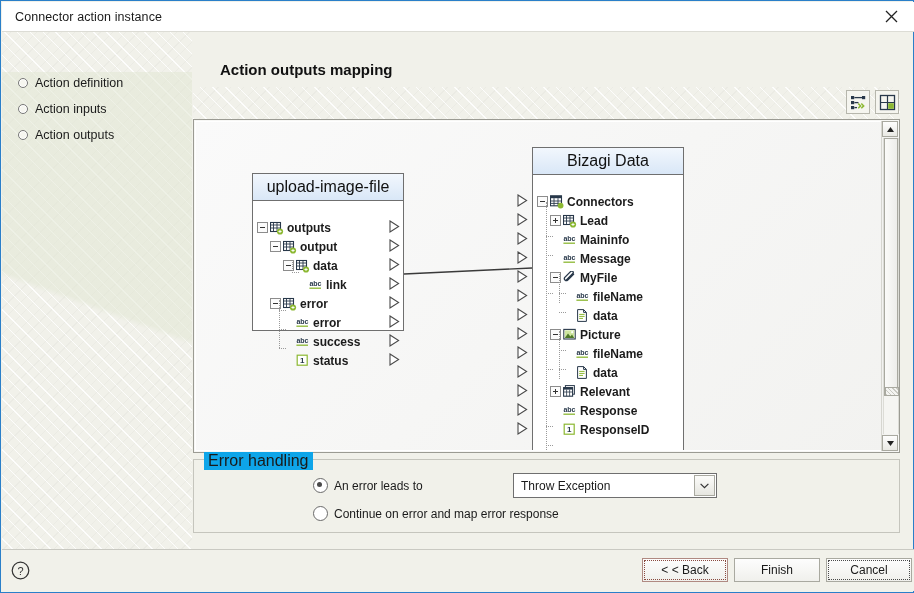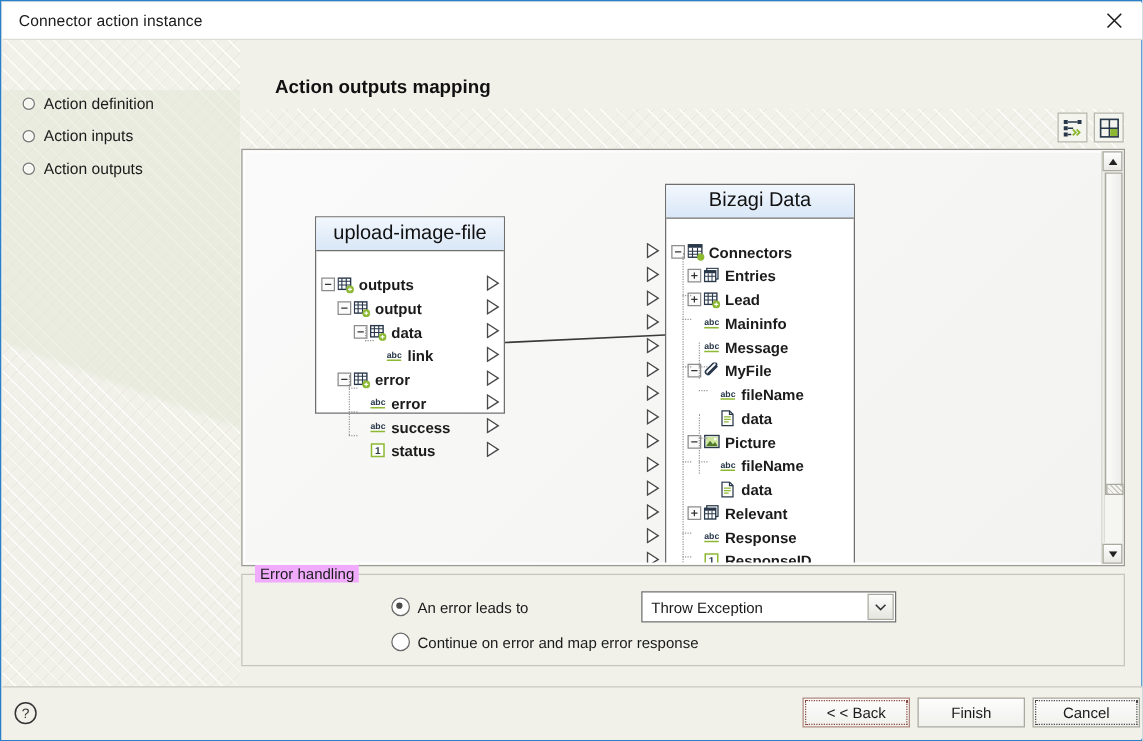--- a/index.html
+++ b/index.html
@@ -189,22 +189,22 @@
 
   
   .group {
     position: absolute; left: 192px; top: 458px;
     width: 707px; height: 74px;
     border: 1px solid #c5c5bd;
     box-sizing: border-box;
   }
   .group-title {
     position: absolute; left: 10px; top: -8px;
-    background: #f0abfc; padding: 0 4px;
-    font-size: 12px; color: #1a1a1a;
+    background: #0ea5e9; padding: 0 4px;
+    font-size: 16px; color: #1a1a1a;
   }
   .radio-row { position: absolute; display: flex; align-items: center; gap: 6px; cursor: pointer; }
   .radio {
     width: 13px; height: 13px; border-radius: 50%;
     border: 1px solid #6a6a6a; background: #fff;
     position: relative; flex:none;
   }
   .radio.checked::after{
     content:""; position:absolute; left:3px; top:3px; width:5px; height:5px;
     border-radius:50%; background:#4a4a4a;
@@ -422,33 +422,20 @@
         <div class="tree-rows" id="target-rows">
             <div class="trow" style="padding-left:4px">
         <span class="exp "></span>
         <span class="ico"><svg width="14" height="14" viewBox="0 0 14 14">
         <rect x="0.5" y="0.8" width="11" height="10" fill="#fff" stroke="#28384a" stroke-width="1.1"></rect>
         <rect x="0.5" y="0.8" width="11" height="2.4" fill="#28384a"></rect>
         <path d="M0.5,6 H11.5 M0.5,8.4 H11.5 M4,3.2 V10.8 M8,3.2 V10.8" stroke="#28384a" stroke-width="0.9"></path>
         <circle cx="10.6" cy="10.6" r="2.9" fill="#8cb832"></circle>
                 </svg></span>
         <span class="lbl">Connectors</span>
-        <svg class="port-left" width="11" height="13" viewBox="0 0 11 13">
-           <path d="M1,1 L9.6,6.5 L1,12 Z" fill="#ffffff" stroke="#4a4a4a" stroke-width="1.1"></path>
-              </svg>
-      </div>
-            <div class="trow" style="padding-left:17px">
-        <span class="exp plus"></span>
-        <span class="ico"><svg width="14" height="14" viewBox="0 0 14 14">
-        <rect x="2.4" y="0.6" width="9" height="8.6" fill="#fff" stroke="#28384a" stroke-width="1"></rect>
-        <rect x="0.6" y="2.6" width="9" height="8.6" fill="#fff" stroke="#28384a" stroke-width="1.1"></rect>
-        <rect x="0.6" y="2.6" width="9" height="2" fill="#28384a"></rect>
-        <path d="M0.6,7 H9.6 M3.6,4.6 V11.2 M6.6,4.6 V11.2" stroke="#28384a" stroke-width="0.8"></path>
-                </svg></span>
-        <span class="lbl">Entries</span>
         <svg class="port-left" width="11" height="13" viewBox="0 0 11 13">
            <path d="M1,1 L9.6,6.5 L1,12 Z" fill="#ffffff" stroke="#4a4a4a" stroke-width="1.1"></path>
               </svg>
       </div>
             <div class="trow" style="padding-left:17px">
         <span class="exp plus"></span>
         <span class="ico"><svg width="14" height="14" viewBox="0 0 14 14">
         <rect x="0.5" y="1.5" width="10" height="9" fill="#fff" stroke="#28384a" stroke-width="1.1"></rect>
         <path d="M0.5,4 H10.5 M0.5,7 H10.5 M3.5,1.5 V10.5 M7,1.5 V10.5" stroke="#28384a" stroke-width="0.9"></path>
         <circle cx="10" cy="10.5" r="3.1" fill="#8cb832"></circle>

